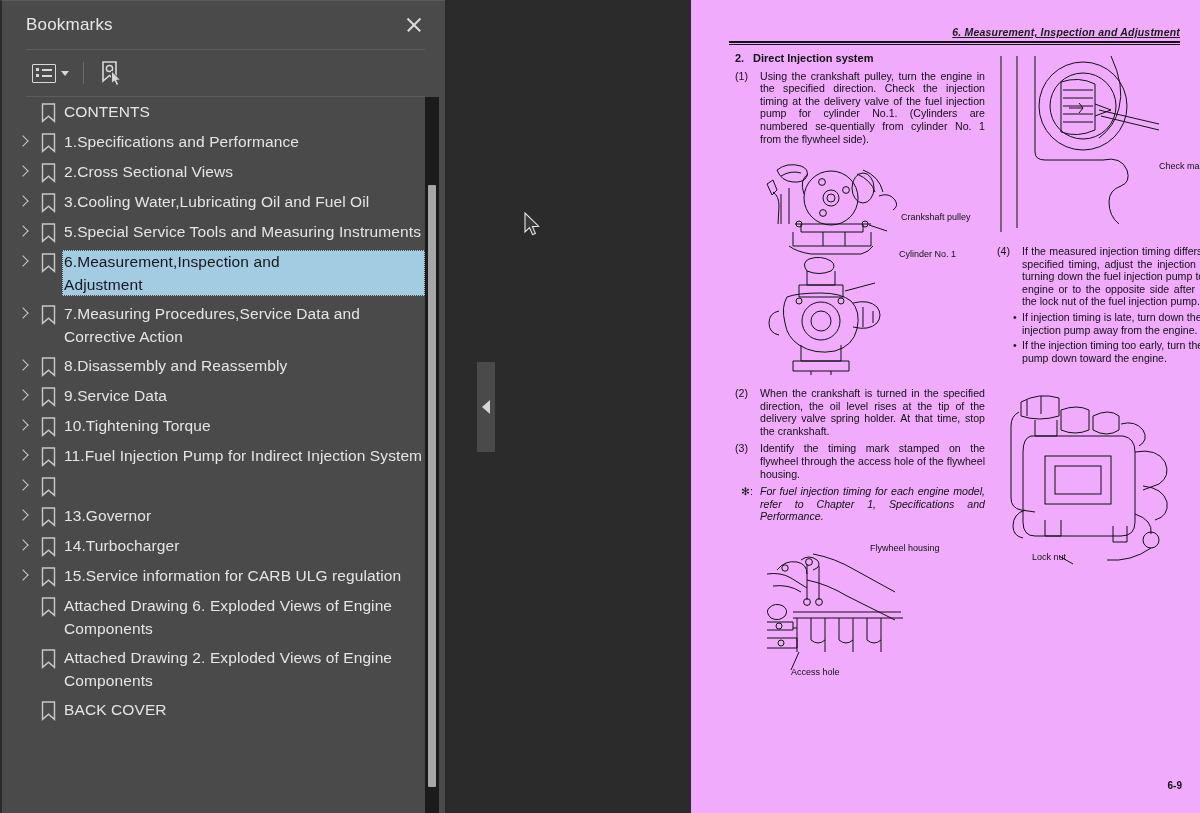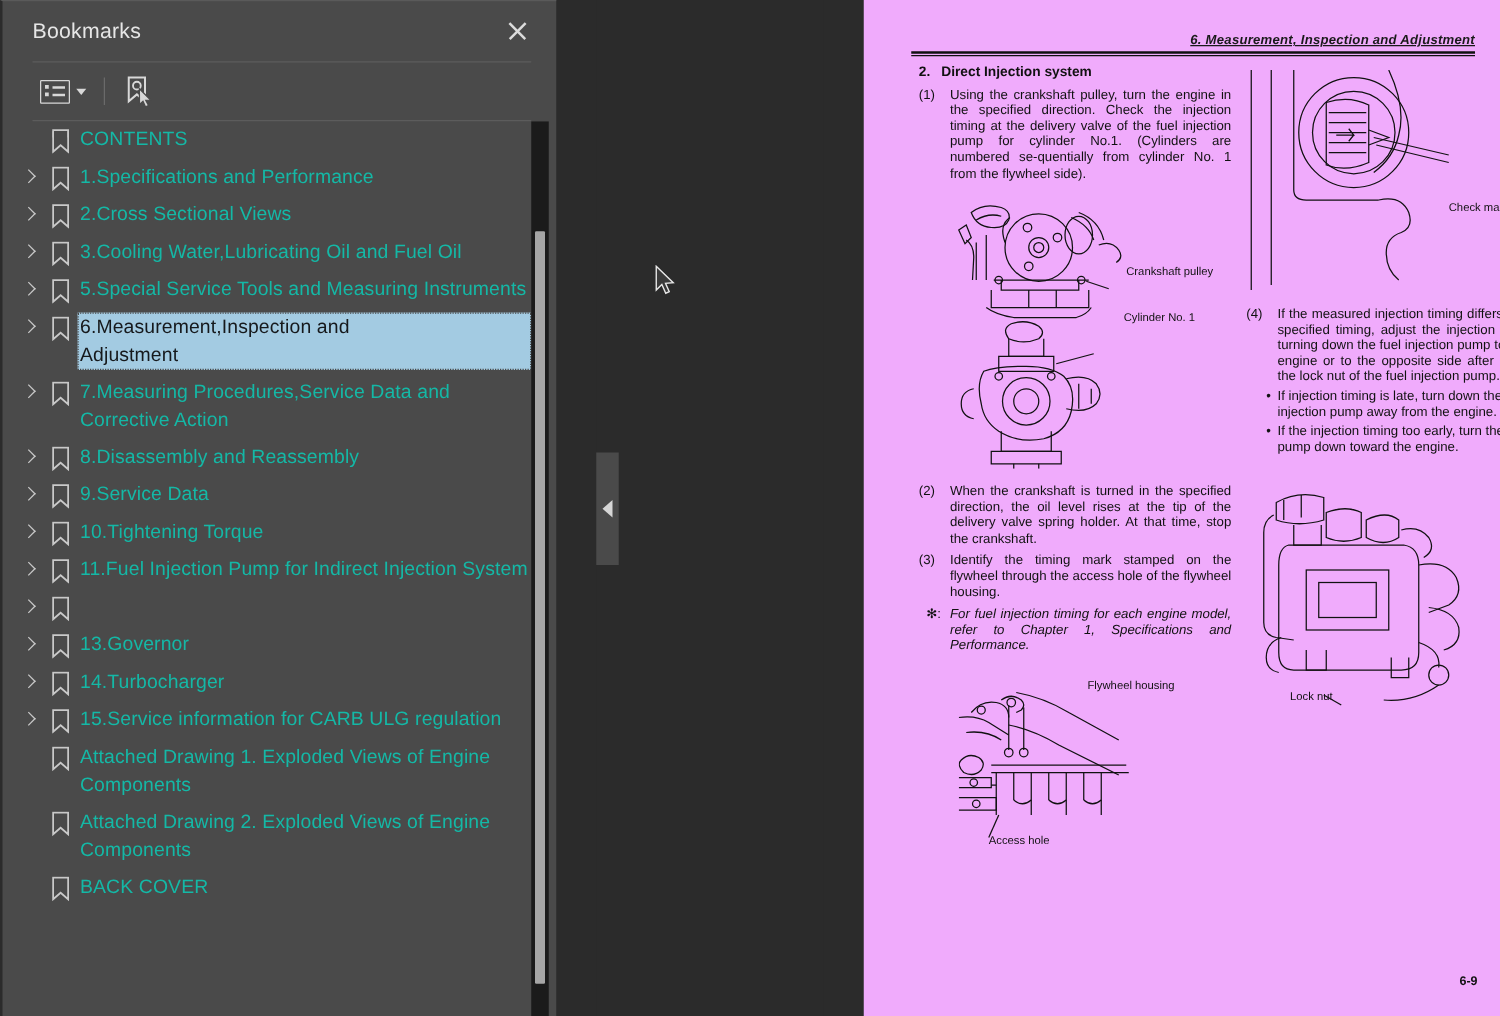--- a/index.html
+++ b/index.html
@@ -93,21 +93,21 @@
     content:""; position:absolute; left:9px; top:5px;
     width:7px;height:7px;
     border-right:1.7px solid #c9c9c9; border-top:1.7px solid #c9c9c9;
     transform:rotate(45deg);
   }
   .bmicon {
     flex:0 0 26px; width:26px; height:22px; position:relative; margin-top:2px;
   }
   .bmicon svg { position:absolute; left:5px; top:1px; }
   .bm-label {
-    color:#14b8a6; font-size:15.5px; line-height:23px;
+    color:#e5e5e5; font-size:15.5px; line-height:23px;
     padding: 0 2px; letter-spacing: .1px;
     white-space: pre-wrap;
   }
   .bm-row.selected .bm-label {
     background:#a3cbe2; color:#16191c;
     outline:1px dotted #4a4a4a; outline-offset:-1px;
     padding-right: 120px;
   }
   #partial-top {
     height: 14px; overflow:hidden; padding-left:8px;
@@ -374,21 +374,21 @@
             </div>
             <div class="bm-label">15.Service information for CARB ULG regulation</div>
           </div>
           <div class="bm-row">
             <div class="twisty"></div>
             <div class="bmicon">
               <svg width="15" height="20" viewBox="0 0 15 20">
                 <path d="M1.5 1 h12 v17.4 l-6 -5.2 l-6 5.2 Z" fill="none" stroke="#c9c9c9" stroke-width="1.4"></path>
               </svg>
             </div>
-            <div class="bm-label">Attached Drawing 1. Exploded Views of Engine
+            <div class="bm-label">Attached Drawing 6. Exploded Views of Engine
 Components</div>
           </div>
           <div class="bm-row">
             <div class="twisty"></div>
             <div class="bmicon">
               <svg width="15" height="20" viewBox="0 0 15 20">
                 <path d="M1.5 1 h12 v17.4 l-6 -5.2 l-6 5.2 Z" fill="none" stroke="#c9c9c9" stroke-width="1.4"></path>
               </svg>
             </div>
             <div class="bm-label">Attached Drawing 2. Exploded Views of Engine

